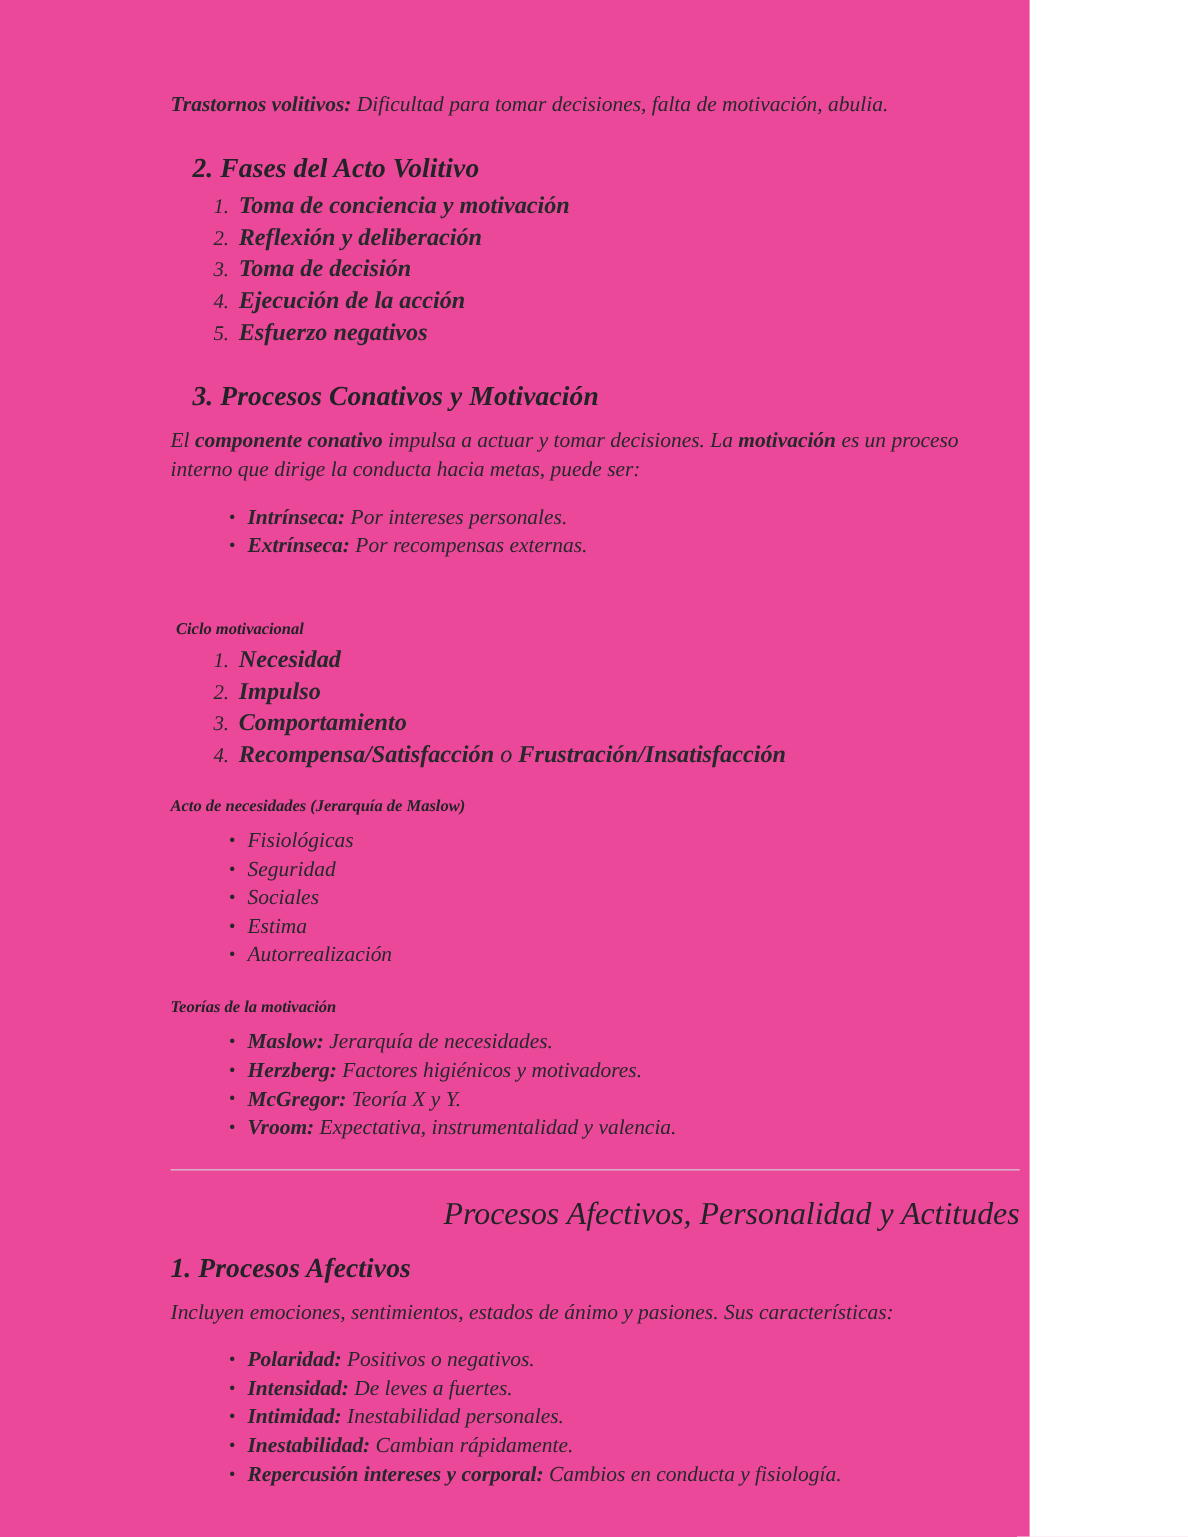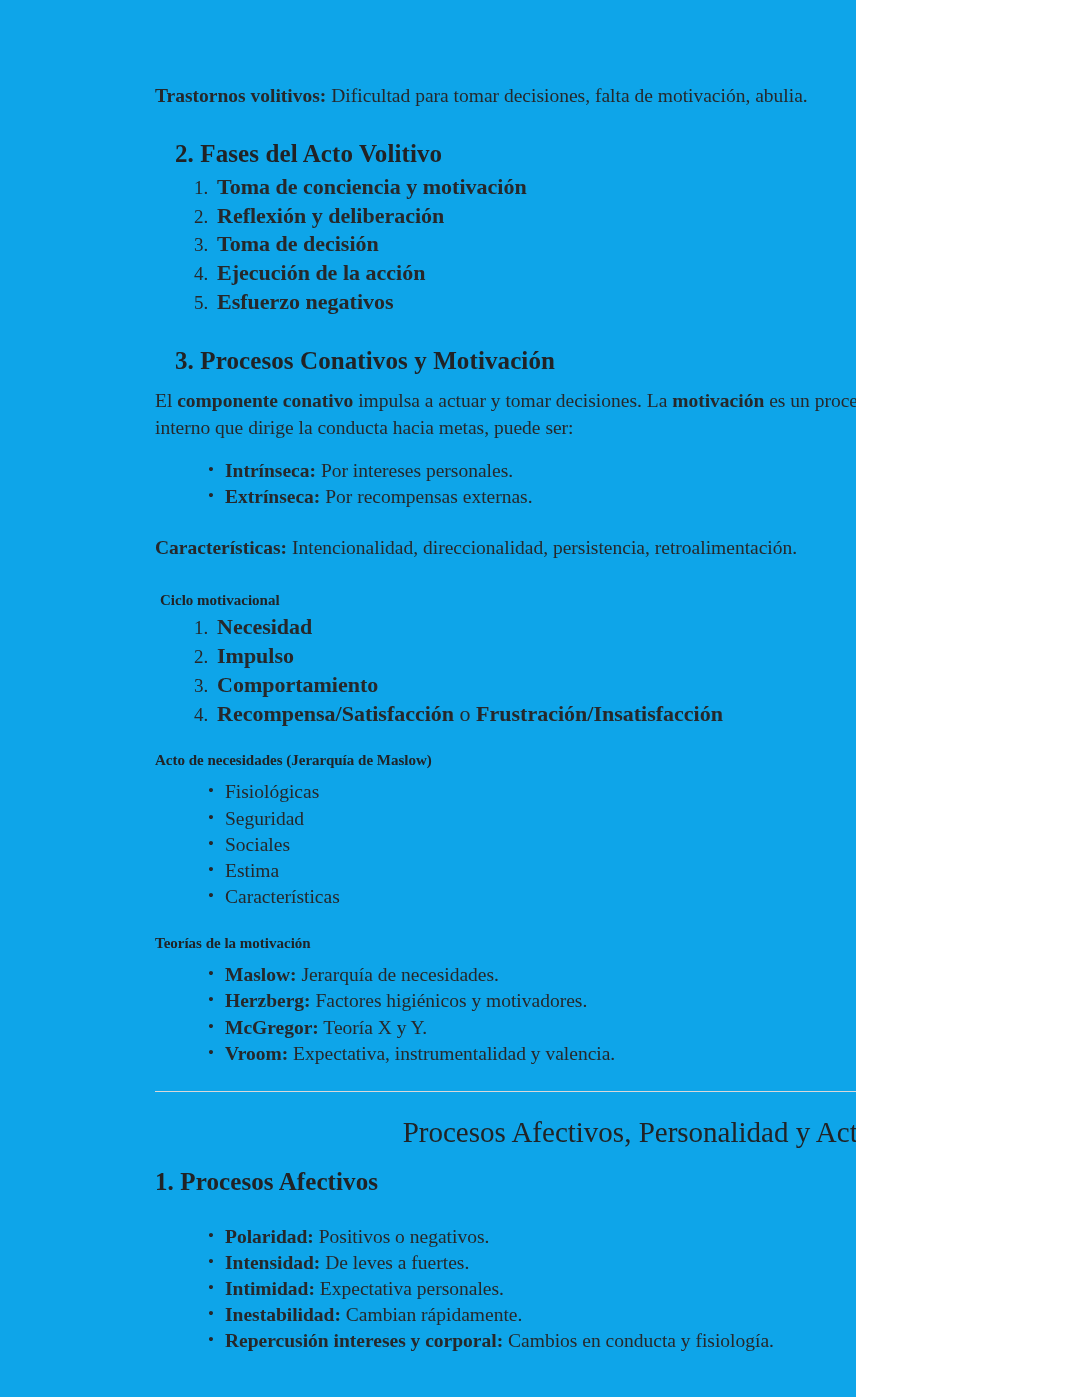--- a/index.html
+++ b/index.html
@@ -11,24 +11,25 @@
     width: 1080px;
     height: 1397px;
     position: relative;
     font-family: "Liberation Serif", "DejaVu Serif", serif;
     color: #26282b;
     -webkit-font-smoothing: antialiased;
   }
   .page {
     position: absolute;
     left: 0; top: 0;
-    width: 856px;
+    width: 936px;
     height: 1397px;
-    background: #0ea5e9;
+    background: #ec4899;
     overflow: hidden;
+    font-style: italic;
   }
   .content {
     position: absolute;
     left: 155px;
     top: 82px;
     width: 772px;
   }
 
   
   .para {
@@ -181,42 +182,41 @@
 
     <div class="gap-md"></div>
 
     <ul class="bullet-list">
       <li><span class="dot">•</span><span class="term">Intrínseca:</span><span> Por intereses personales.</span></li>
       <li><span class="dot">•</span><span class="term">Extrínseca:</span><span> Por recompensas externas.</span></li>
     </ul>
 
     <div class="gap-lg"></div>
 
-    <p class="para"><b>Características:</b><span> Intencionalidad, direccionalidad, persistencia, retroalimentación.</span></p>
 
     <div class="gap-xl"></div>
 
     <h3 class="sub-heading indent">Ciclo motivacional</h3>
     <ol class="num-list">
       <li><span>Necesidad</span></li>
       <li><span>Impulso</span></li>
       <li><span>Comportamiento</span></li>
       <li><span>Recompensa/Satisfacción</span><span class="normal"> o </span><span>Frustración/Insatisfacción</span></li>
     </ol>
 
     <div class="gap-lg"></div>
 
     <h3 class="sub-heading">Acto de necesidades (Jerarquía de Maslow)</h3>
     <div class="gap-sm"></div>
     <ul class="bullet-list">
       <li><span class="dot">•</span><span>Fisiológicas</span></li>
       <li><span class="dot">•</span><span>Seguridad</span></li>
       <li><span class="dot">•</span><span>Sociales</span></li>
       <li><span class="dot">•</span><span>Estima</span></li>
-      <li><span class="dot">•</span><span>Características</span></li>
+      <li><span class="dot">•</span><span>Autorrealización</span></li>
     </ul>
 
     <div class="gap-lg"></div>
 
     <h3 class="sub-heading">Teorías de la motivación</h3>
     <div class="gap-sm"></div>
     <ul class="bullet-list">
       <li><span class="dot">•</span><span class="term">Maslow:</span><span> Jerarquía de necesidades.</span></li>
       <li><span class="dot">•</span><span class="term">Herzberg:</span><span> Factores higiénicos y motivadores.</span></li>
       <li><span class="dot">•</span><span class="term">McGregor:</span><span> Teoría X y Y.</span></li>
@@ -228,27 +228,28 @@
     <hr class="divider">
 
     <div class="gap-lg"></div>
 
     <h1 class="doc-title">Procesos Afectivos, Personalidad y Actitudes</h1>
 
     <div class="gap-md"></div>
 
     <h2 class="sec-heading">1. Procesos Afectivos</h2>
     <div class="gap-sm"></div>
+    <p class="para">Incluyen emociones, sentimientos, estados de ánimo y pasiones. Sus características:</p>
 
     <div class="gap-md"></div>
 
     <ul class="bullet-list">
       <li><span class="dot">•</span><span class="term">Polaridad:</span><span> Positivos o negativos.</span></li>
       <li><span class="dot">•</span><span class="term">Intensidad:</span><span> De leves a fuertes.</span></li>
-      <li><span class="dot">•</span><span class="term">Intimidad:</span><span> Expectativa personales.</span></li>
+      <li><span class="dot">•</span><span class="term">Intimidad:</span><span> Inestabilidad personales.</span></li>
       <li><span class="dot">•</span><span class="term">Inestabilidad:</span><span> Cambian rápidamente.</span></li>
       <li><span class="dot">•</span><span class="term">Repercusión intereses y corporal:</span><span> Cambios en conducta y fisiología.</span></li>
     </ul>
 
     <div class="gap-lg"></div>
 
     <p class="para"></p>
 
   </div>
 

